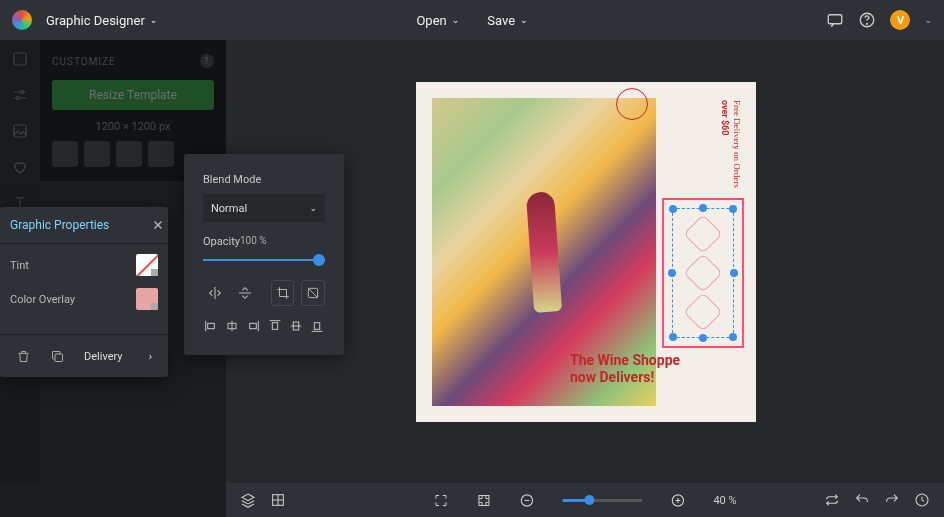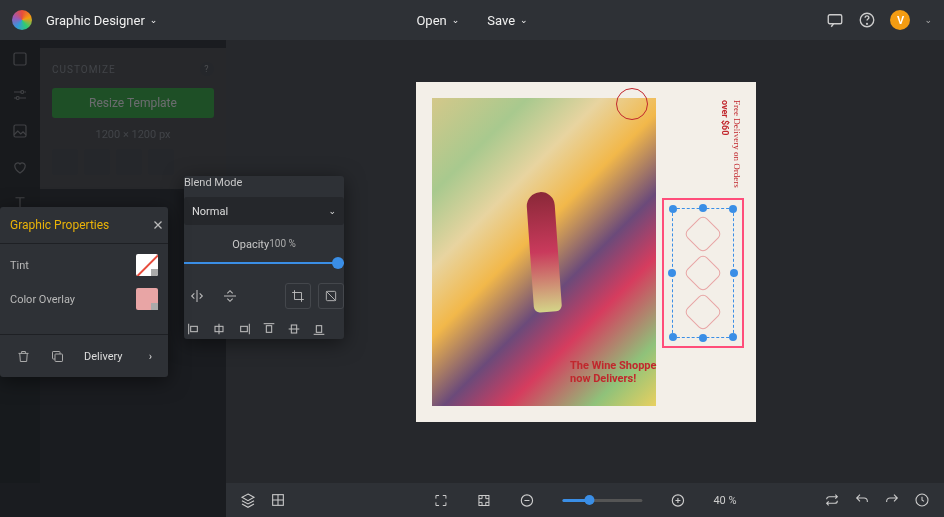--- a/index.html
+++ b/index.html
@@ -11,66 +11,66 @@
 .top-center { position: absolute; left: 50%; transform: translateX(-50%); display: flex; gap: 28px; }
 .top-btn { background: transparent; border: none; color: #f0f0f0; font-size: 13px; cursor: pointer; display: flex; align-items: center; gap: 5px; }
 .top-right { margin-left: auto; display: flex; align-items: center; gap: 14px; }
 .icon-btn { background: transparent; border: none; color: #ccc; cursor: pointer; display: flex; align-items: center; justify-content: center; }
 .avatar { width: 20px; height: 20px; border-radius: 50%; background: #f39c12; color: #fff; font-size: 11px; font-weight: 600; display: flex; align-items: center; justify-content: center; }
 
 .main { position: absolute; top: 40px; left: 0; right: 0; bottom: 34px; }
 .left-rail { position: absolute; left: 0; top: 0; width: 40px; height: 100%; background: #15171a; display: flex; flex-direction: column; align-items: center; padding-top: 10px; gap: 18px; opacity: 0.35; }
 .rail-ic { width: 18px; height: 18px; color: #888; }
 
-.customize { position: absolute; left: 40px; top: 8px; width: 186px; background: #404040; padding: 14px 12px; opacity: 0.35; }
+.customize { position: absolute; left: 40px; top: 0; width: 186px; background: #000000; padding: 14px 12px; opacity: 0.35; }
 .cz-head { color: #8a8d92; font-size: 10px; letter-spacing: 1px; display: flex; justify-content: space-between; align-items: center; }
 .cz-help { width: 14px; height: 14px; border-radius: 50%; background: #3a3d42; color: #aaa; font-size: 9px; display: flex; align-items: center; justify-content: center; }
 .resize-btn { margin-top: 12px; background: #27ae32; color: #fff; border: none; width: 100%; height: 30px; font-size: 12px; border-radius: 3px; cursor: pointer; }
 .dims { text-align: center; color: #8a8d92; font-size: 11px; margin-top: 10px; }
 .bg-label { margin-top: 24px; color: #999; font-size: 11px; }
 .swatches { display: flex; gap: 6px; margin-top: 8px; }
 .swatch { width: 26px; height: 26px; background: #3a3d42; border-radius: 3px; }
 
 .gp-panel { position: absolute; left: 0; top: 167px; width: 168px; background: #2e3136; border-radius: 3px; box-shadow: 0 4px 20px rgba(0,0,0,.5); z-index: 20; }
-.gp-head { display: flex; justify-content: space-between; align-items: center; padding: 11px 4px 11px 10px; font-size: 12px; color: #eab308; border-bottom: 1px solid #1e2024; }
+.gp-head { display: flex; justify-content: space-between; align-items: center; padding: 11px 4px 11px 10px; font-size: 12px; color: #7dd3fc; border-bottom: 1px solid #1e2024; }
 .gp-close { cursor: pointer; color: #bbb; }
 .gp-body { padding: 10px 10px 12px; }
 .gp-row { display: flex; justify-content: space-between; align-items: center; margin-bottom: 12px; }
 .gp-row span { font-size: 11px; color: #b8b8b8; }
 .sw-pink { width: 22px; height: 22px; background: #e8a5a5; border-radius: 2px; position: relative; }
 .sw-pink::after { content: ''; position: absolute; right: 0; bottom: 0; width: 7px; height: 7px; background: #aaa; }
 .sw-none { width: 22px; height: 22px; background: #fff; border-radius: 2px; position: relative; overflow: hidden; }
 .sw-none::before { content: ''; position: absolute; width: 140%; height: 2px; background: #e74c3c; top: 50%; left: -20%; transform: rotate(-45deg); }
 .sw-none::after { content: ''; position: absolute; right: 0; bottom: 0; width: 7px; height: 7px; background: #aaa; }
 .gp-foot { display: flex; align-items: center; gap: 8px; padding: 8px 10px; border-top: 1px solid #1e2024; }
 .gp-foot-ic { width: 26px; height: 26px; display: flex; align-items: center; justify-content: center; color: #aaa; cursor: pointer; }
 .opt-btn { flex: 1; background: transparent; border: none; color: #ddd; font-size: 11px; text-align: left; display: flex; justify-content: space-between; align-items: center; cursor: pointer; padding: 4px 6px; }
 
-.blend-panel { position: absolute; left: 184px; top: 136px; width: 160px; background: #2e3136; border-radius: 3px; box-shadow: 0 4px 20px rgba(0,0,0,.5); z-index: 15; padding: 0; }
+.blend-panel { position: absolute; left: 184px; top: 114px; width: 160px; background: #2e3136; border-radius: 3px; box-shadow: 0 4px 20px rgba(0,0,0,.5); z-index: 15; padding: 19px; }
 .bp-label { font-size: 11px; color: #c8c8c8; margin-bottom: 8px; }
 .bp-select { width: 100%; height: 28px; background: #25272b; border: none; color: #ddd; font-size: 11px; padding: 0 8px; display: flex; align-items: center; justify-content: space-between; border-radius: 3px; cursor: pointer; margin-bottom: 12px; gap: 28px; }
-.bp-op-row { display: flex; justify-content: center; font-size: 11px; color: #c8c8c8; margin-bottom: 6px; margin-top: 13px; }
+.bp-op-row { display: flex; justify-content: flex-start; font-size: 11px; color: #c8c8c8; margin-bottom: 6px; margin-top: 13px; }
 .bp-op-val { font-size: 10px; color: #aaa; }
 .slider { position: relative; height: 12px; margin-bottom: 14px; }
 .slider-track { position: absolute; top: 5px; left: 0; right: 0; height: 2px; background: #3a8ee6; }
 .slider-thumb { position: absolute; right: 0; top: 0; width: 12px; height: 12px; border-radius: 50%; background: #3a8ee6; }
 .bp-icons-row { display: flex; gap: 7px; margin-bottom: 10px; }
 .bp-ic { width: 26px; height: 26px; border: 1px solid #44474c; border-radius: 3px; display: flex; align-items: center; justify-content: center; color: #bbb; cursor: pointer; }
 .bp-ic.nb { border: none; }
 .bp-align-row { display: flex; gap: 5px; }
 .bp-al { width: 20px; height: 20px; display: flex; align-items: center; justify-content: center; color: #bbb; cursor: pointer; }
 
 .canvas-area { position: absolute; left: 226px; right: 0; top: 0; bottom: 0; background: #26282c; overflow: hidden; }
 .artboard { position: absolute; left: 190px; top: 42px; width: 340px; height: 340px; background: #f3efe8; }
 .photo { position: absolute; left: 16px; top: 16px; width: 224px; height: 308px; background: linear-gradient(135deg, #d4c88a 0%, #a8c98e 18%, #e8d4a0 32%, #f2b84a 45%, #6b4a7a 60%, #d63c5e 72%, #8fc27a 88%, #e8d060 100%); }
 .photo::after { content: ''; position: absolute; left: 50%; top: 50%; width: 28px; height: 120px; background: linear-gradient(180deg, #8a2838 0%, #c93a5c 50%, #d4d488 100%); transform: translate(-50%,-50%) rotate(-4deg); border-radius: 14px 14px 6px 6px; }
 .promo-circ { position: absolute; left: 200px; top: 6px; width: 32px; height: 32px; border: 1px solid #c1272d; border-radius: 50%; }
 .promo-vert { position: absolute; right: 14px; top: 18px; font-size: 9px; color: #c1272d; writing-mode: vertical-rl; font-family: Georgia, serif; line-height: 1.3; }
 .promo-vert b { font-weight: 700; }
-.headline { position: absolute; left: 154px; bottom: 36px; font-family: Georgia, serif; font-weight: 700; color: #c1272d; font-size: 11px; line-height: 1.15; }
+.headline { position: absolute; left: 154px; bottom: 36px; font-family: Georgia, serif; font-weight: 700; color: #c1272d; font-size: 14px; line-height: 1.15; }
 .sub { position: absolute; left: 154px; bottom: 14px; font-size: 8px; color: #c1272d; line-height: 1.25; }
 .sel-box { position: absolute; right: 12px; top: 116px; width: 82px; height: 150px; border: 2px solid #ff4d7a; }
 .sel-inner { position: absolute; inset: 8px; border: 1px dashed #3a8ee6; }
 .sel-h { position: absolute; width: 8px; height: 8px; background: #3a8ee6; border-radius: 50%; }
 .sel-h.tl { left: -4px; top: -4px; } .sel-h.tm { left: 50%; top: -5px; margin-left: -4px; } .sel-h.tr { right: -4px; top: -4px; } .sel-h.ml { left: -5px; top: 50%; margin-top: -4px; } .sel-h.mr { right: -5px; top: 50%; margin-top: -4px; } .sel-h.bl { left: -4px; bottom: -4px; } .sel-h.bm { left: 50%; bottom: -5px; margin-left: -4px; } .sel-h.br { right: -4px; bottom: -4px; }
 .sel-art { position: absolute; inset: 14px; display: flex; flex-direction: column; justify-content: space-around; }
 .diamond { width: 28px; height: 28px; border: 1px solid #e8a5a5; transform: rotate(45deg); align-self: center; border-radius: 6px; }
 
 .bottombar { position: absolute; left: 226px; right: 0; bottom: 0; height: 34px; background: #2e3136; display: flex; align-items: center; padding: 0 14px; }
 .bb-left { display: flex; gap: 14px; }

